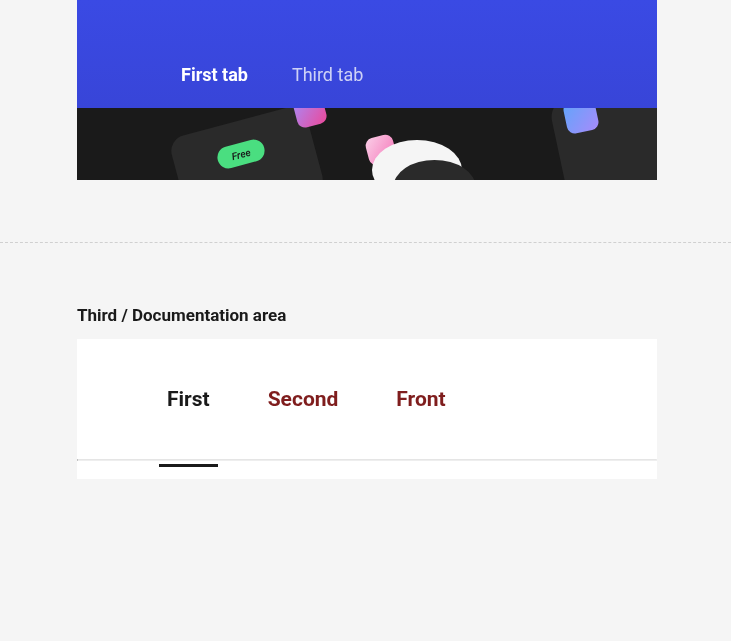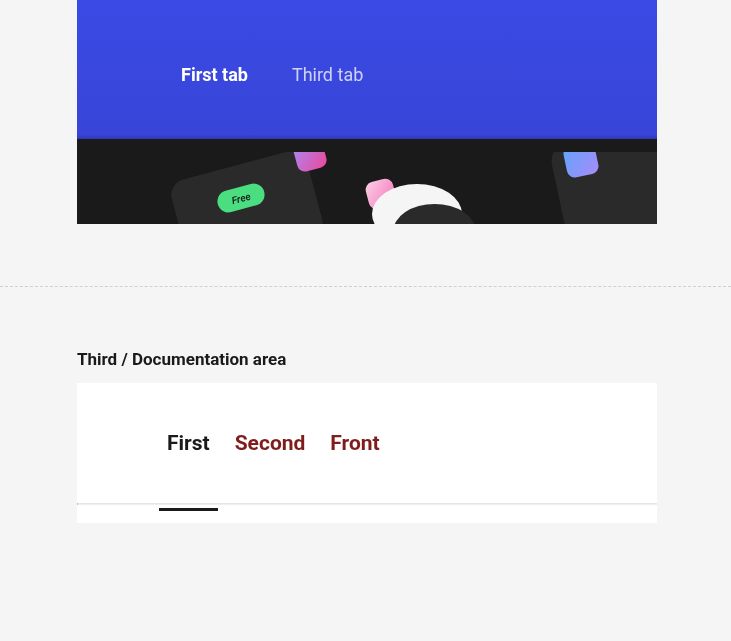--- a/index.html
+++ b/index.html
@@ -22,21 +22,21 @@
       font-weight: 700;
       color: #1a1a1a;
       margin-top: 58px;
       margin-bottom: 14px;
     }
     .section-title-2 {
       margin-top: 62px;
     }
     .front-page-example {
       width: 580px;
-      height: 224px;
+      height: 180px;
       background: linear-gradient(180deg, #3a4ae4 0%, #3845d8 60%, #2d38b8 62%, #1a1a1a 62%, #1a1a1a 100%);
       position: relative;
       overflow: hidden;
     }
     .front-tabs {
       display: flex;
       gap: 44px;
       padding-top: 64px;
       padding-left: 104px;
     }
@@ -153,21 +153,21 @@
       margin-top: 62px;
       width: 100%;
     }
     .doc-example {
       width: 580px;
       background: #fff;
       height: 140px;
     }
     .doc-tabs {
       display: flex;
-      gap: 25px;
+      gap: 58px;
       padding-top: 48px;
       padding-left: 90px;
       height: 120px;
     }
     .doc-tab {
       font-size: 21px;
       color: #7f1d1d;
       cursor: pointer;
       font-weight: 700;
       padding-bottom: 24px;

